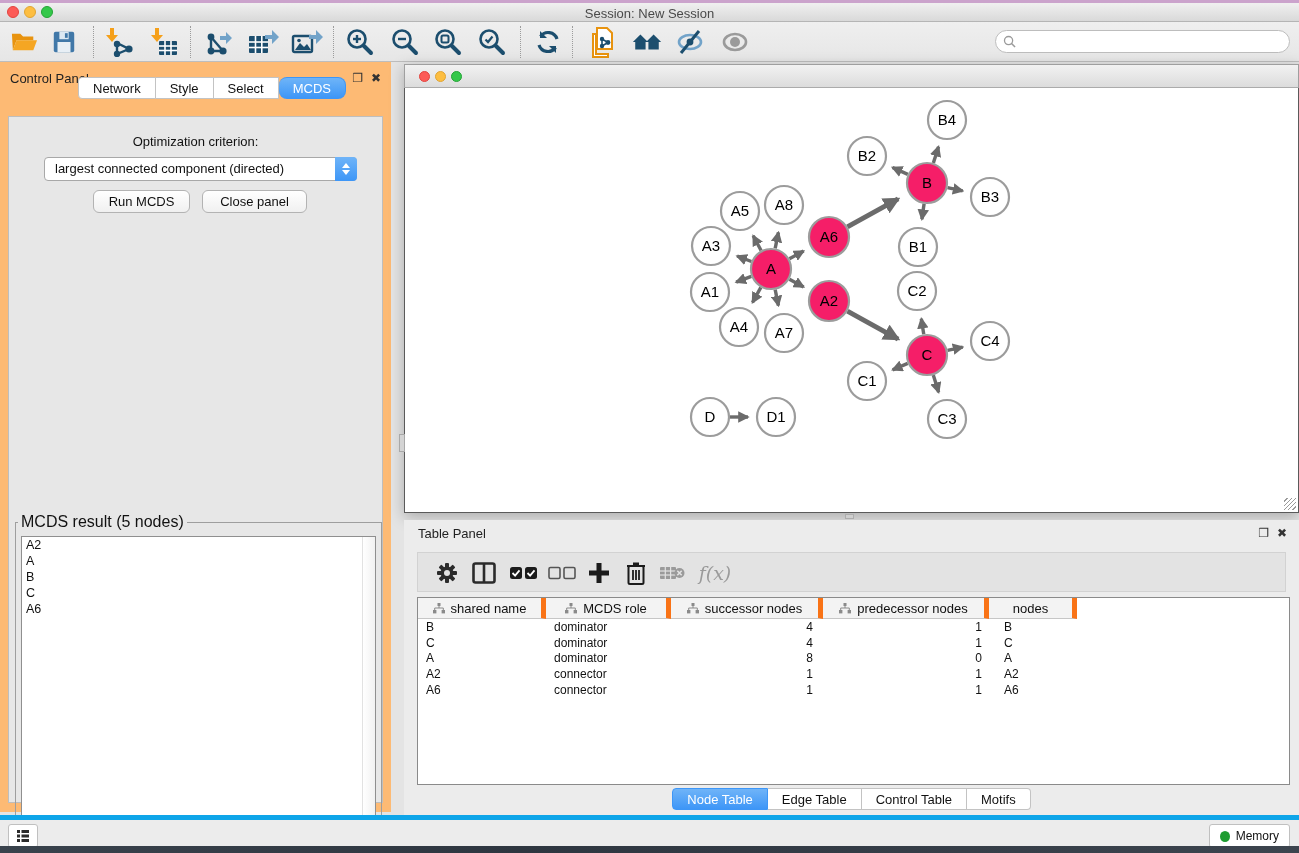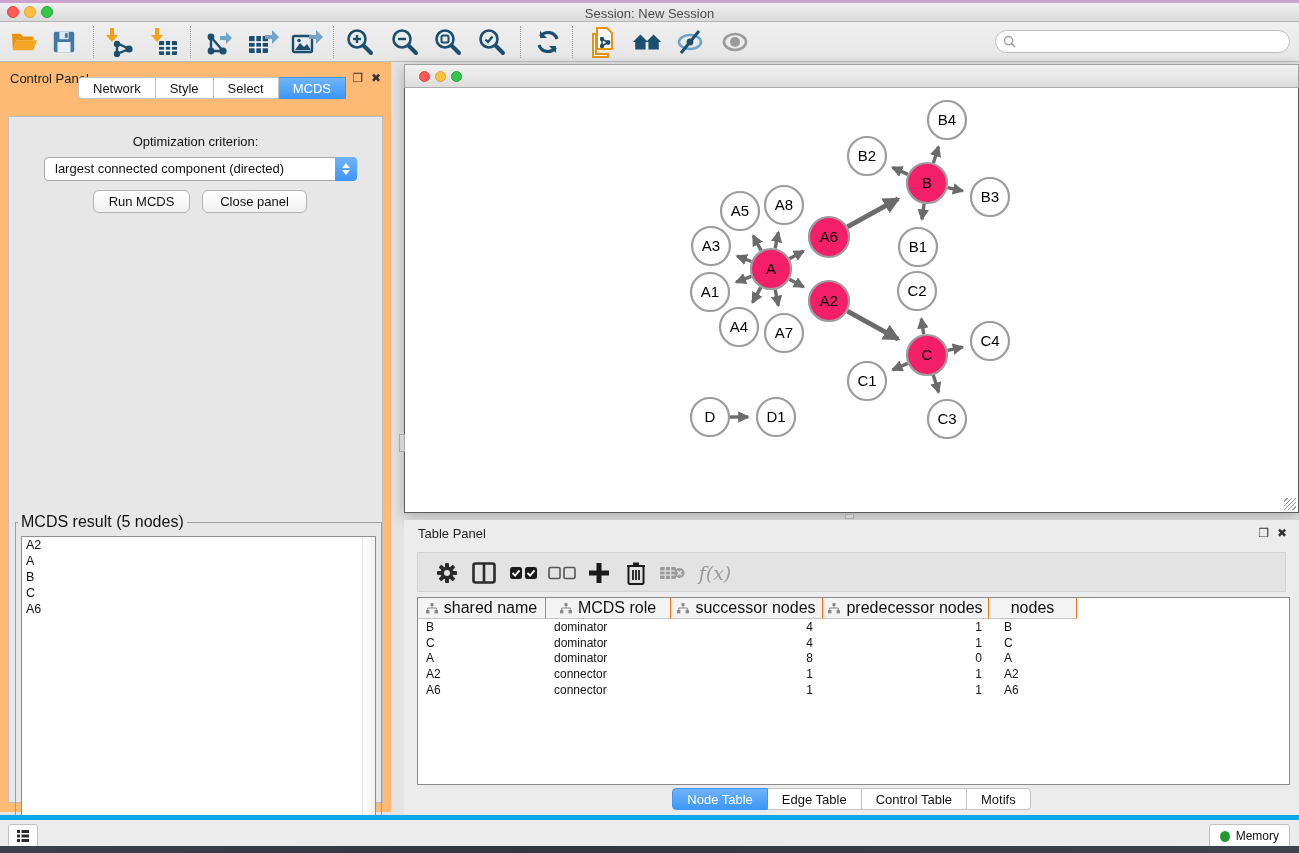--- a/index.html
+++ b/index.html
@@ -28,21 +28,21 @@
 
   
   #control-panel { left:0; top:62px; width:391px; height:750px; background:#fdba74; }
   #cp-title { left:10px; top:9px; font-size:13px; color:#222; }
   .mini-btn { position:absolute; top:9px; font-size:12px; color:#333; cursor:default; }
   #cp-tabs { left:78px; top:15px; height:22px; display:flex; }
   .seg { height:22px; line-height:21px; padding:0 14px; font-size:13px; background:#fff;
     border:1px solid #C3C3C3; border-left:none; color:#111; }
   .seg:first-child { border-left:1px solid #C3C3C3; border-radius:4px 0 0 4px; }
   .seg.last { border-radius:0 4px 4px 0; }
-  .seg.active { background:linear-gradient(#6FB4F8,#3D96F7); color:#fff; border-color:#3D96F7; border-radius:0; }
+  .seg.active { background:linear-gradient(#6FB4F8,#3D96F7); color:#fff; border-color:#3D96F7; border-radius:8px; }
   #cp-body { left:8px; top:54px; width:375px; height:687px; background:#E7E7E7;
     border:1px solid #BEBEBE; }
   #opt-label { width:100%; text-align:center; top:17px; font-size:13px; color:#111; }
   #criterion-select { left:35px; top:40px; width:313px; height:24px; background:#fff;
     border:1px solid #A8A8A8; border-radius:4px; font-size:13px; line-height:22px;
     padding-left:10px; color:#111; }
   #criterion-stepper { right:-1px; top:-1px; width:22px; height:24px;
     background:linear-gradient(#6FB4F8,#3D96F7); border-radius:0 4px 4px 0;
     display:flex; flex-direction:column; align-items:center; justify-content:center; gap:2px; }
   .tri-up { width:0; height:0; border-left:4px solid transparent; border-right:4px solid transparent; border-bottom:5px solid #fff; }
@@ -75,22 +75,22 @@
   #mid-splitter-handle { left:845px; top:514px; width:9px; height:5px; background:#CFCFCF; border:1px solid #ADADAD; }
 
   
   #table-panel { left:404px; top:520px; width:895px; height:295px; background:#ECECEC; }
   #tp-title { left:14px; top:6px; font-size:13px; color:#222; }
   #tp-toolbar { left:13px; top:32px; width:869px; height:40px; background:#E3E3E3; border:1px solid #D2D2D2; }
   .tp-ic { position:absolute; top:5px; width:30px; height:30px; display:flex; align-items:center; justify-content:center; }
   #fx-label { font-size:19px; font-family:"DejaVu Serif", serif; font-style:italic; color:#9a9a9a; }
   #node-table { left:13px; top:77px; width:873px; height:188px; background:#fff; border:1px solid #8A8A8A; overflow:hidden; }
   #nt-header { display:flex; height:21px; }
-  .hcell { background:#F3F3F3; border-right:1px solid #f97316; border-bottom:1px solid #C6C6C6;
-    display:flex; align-items:center; justify-content:center; gap:6px; font-size:16px; color:#111; }
+  .hcell { background:#F3F3F3; border-right:5px solid #f97316; border-bottom:1px solid #C6C6C6;
+    display:flex; align-items:center; justify-content:center; gap:6px; font-size:13px; color:#111; }
   .trow { display:flex; height:15.8px; align-items:center; }
   .tcell { font-size:12px; color:#111; white-space:nowrap; overflow:hidden; }
   #tp-tabs { left:0; right:0; top:268px; display:flex; justify-content:center; }
   #tp-tabs .seg { font-size:13px; height:22px; }
 
   
   #status-bar { left:0; top:815px; width:1299px; height:31px; background:#ECECEC; border-top:5px solid #0ea5e9; }
   #task-btn { left:8px; top:4px; width:30px; height:24px; background:#fff; border:1px solid #C0C0C0; border-radius:3px;
     display:flex; align-items:center; justify-content:center; }
   #memory-btn { right:9px; top:4px; height:24px; background:#fff; border:1px solid #C0C0C0; border-radius:3px;

